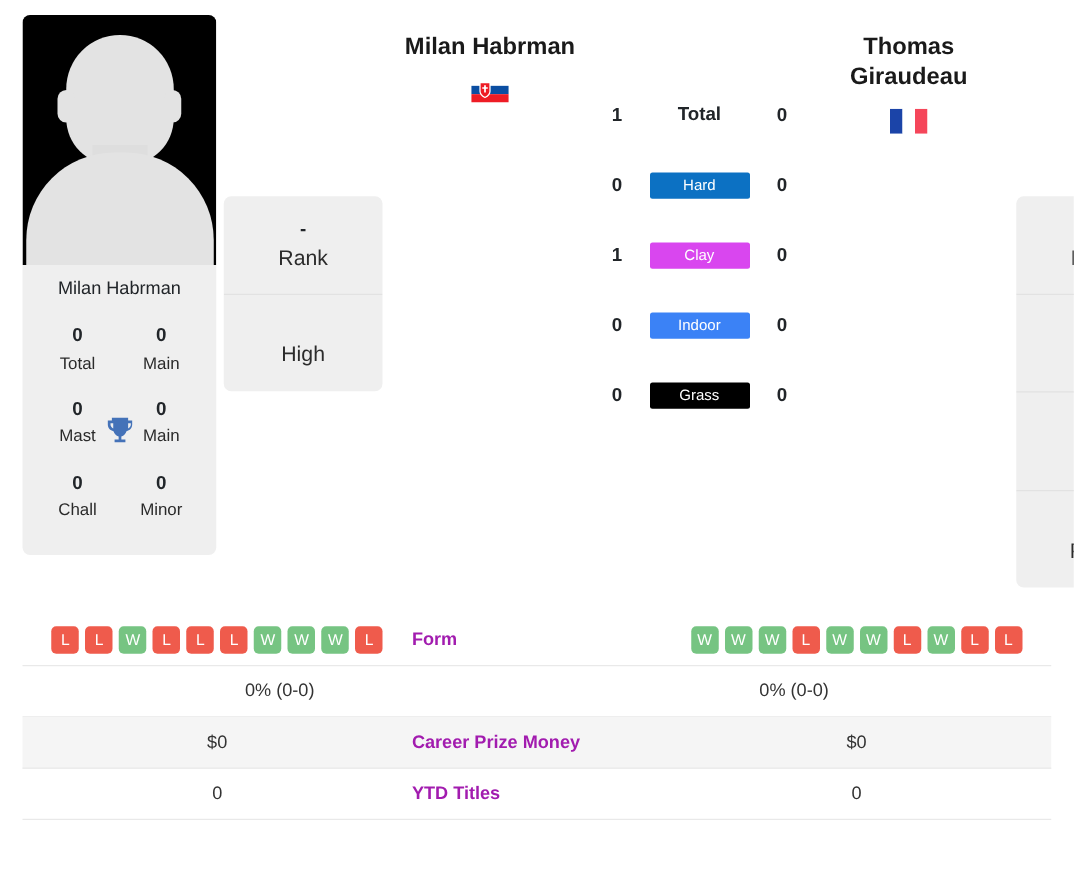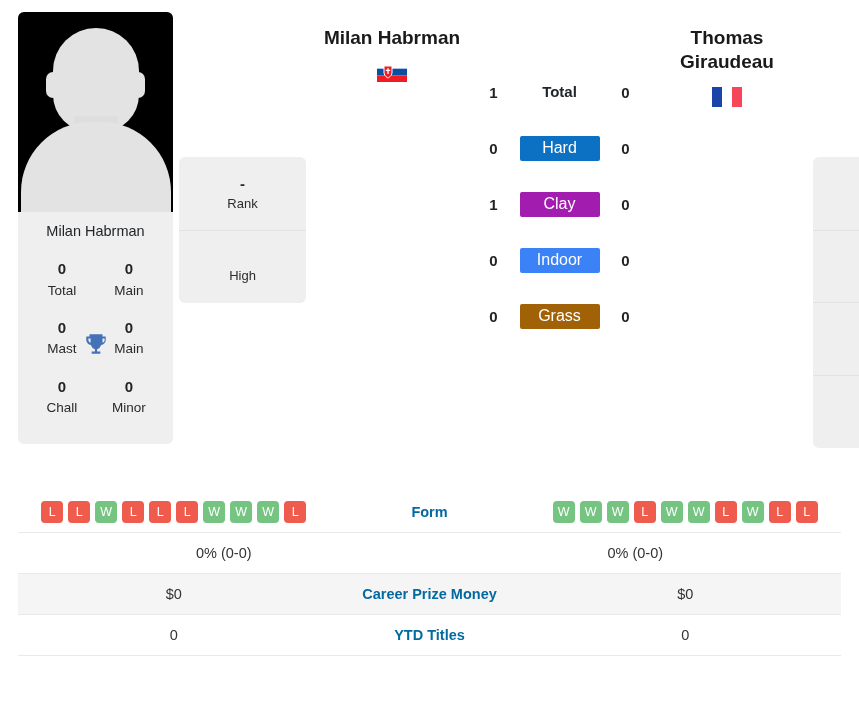--- a/index.html
+++ b/index.html
@@ -128,21 +128,21 @@
   }
   .info-item:last-child { border-bottom: none; }
   .info-val {
     font-size: 15px;
     font-weight: bold;
     color: #212529;
     line-height: 1.45;
     min-height: 20px;
   }
   .info-lbl {
-    font-size: 13px;
+    font-size: 17px;
     color: #2c2c2c;
     line-height: 1.45;
   }
 
   
   .name-block {
     flex: 0 0 160px;
     width: 160px;
     padding-top: 14px;
     text-align: center;
@@ -187,21 +187,21 @@
     font-size: 15px;
     font-weight: bold;
     color: #212529;
   }
   .surface-badge {
     display: block;
     width: 80px;
     margin: 0 auto;
     padding: 3px 0 4px 0;
     color: #ffffff;
-    font-size: 16px;
+    font-size: 12px;
     text-align: center;
     border-radius: 2px;
   }
 
   
   .stats-table {
     padding: 0 18px;
   }
   .stat-row {
     display: flex;
@@ -211,24 +211,23 @@
   }
   .stat-row.shaded { background: #f5f5f5; }
   .stat-side {
     flex: 1 1 0;
     text-align: center;
     font-size: 14.5px;
     color: #333333;
   }
   .stat-label {
     flex: 0 0 200px;
-    text-align: center;
     font-size: 14.5px;
     font-weight: bold;
-    color: #0369a1;
+    color: #a21caf;
   }
   .form-list {
     display: flex;
     justify-content: center;
     gap: 5px;
   }
   .form-badge {
     width: 22px; height: 22px;
     border-radius: 4px;
     color: #ffffff;
@@ -326,35 +325,35 @@
     <div class="h2h-row">
       <div class="h2h-score">0</div>
       <div class="h2h-mid">
         <span class="surface-badge" id="badge-hard" style="background: rgb(12, 113, 195);">Hard</span>
       </div>
       <div class="h2h-score">0</div>
     </div>
     <div class="h2h-row">
       <div class="h2h-score">1</div>
       <div class="h2h-mid">
-        <span class="surface-badge" id="badge-clay" style="background: #a21caf;">Clay</span>
+        <span class="surface-badge" id="badge-clay" style="background: #d946ef;">Clay</span>
       </div>
       <div class="h2h-score">0</div>
     </div>
     <div class="h2h-row">
       <div class="h2h-score">0</div>
       <div class="h2h-mid">
         <span class="surface-badge" id="badge-indoor" style="background: #3b82f6;">Indoor</span>
       </div>
       <div class="h2h-score">0</div>
     </div>
     <div class="h2h-row">
       <div class="h2h-score">0</div>
       <div class="h2h-mid">
-        <span class="surface-badge" id="badge-grass" style="background: #a16207;">Grass</span>
+        <span class="surface-badge" id="badge-grass" style="background: #000000;">Grass</span>
       </div>
       <div class="h2h-score">0</div>
     </div>
   </div>
 
   <div class="name-block">
     <div class="player-name">Thomas Giraudeau</div>
     <svg class="flag" viewBox="0 0 30 20">
       <rect x="0" y="0" width="10" height="20" fill="#1b44a8"></rect>
       <rect x="10" y="0" width="10" height="20" fill="#ffffff"></rect>

